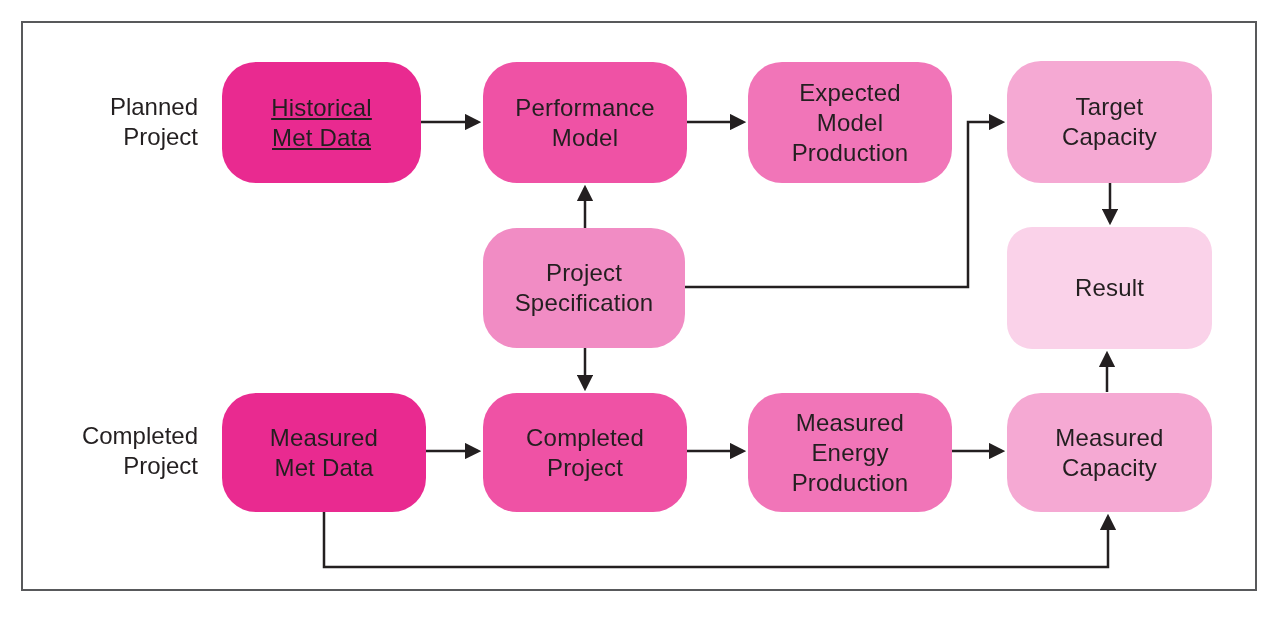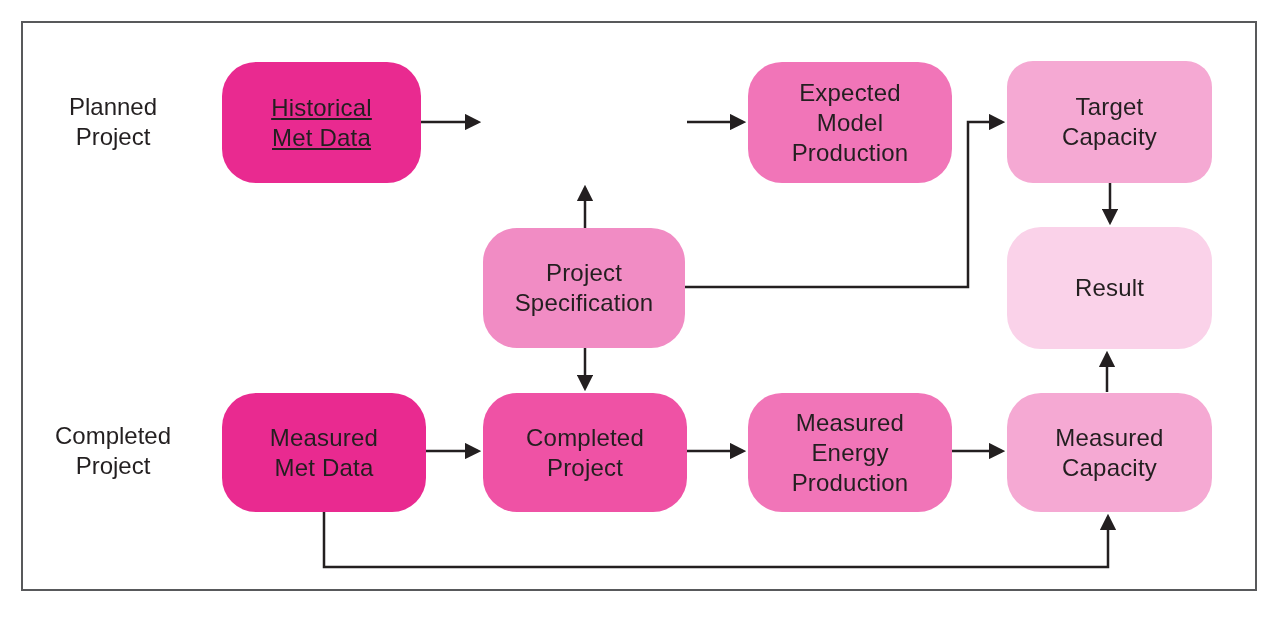--- a/index.html
+++ b/index.html
@@ -33,41 +33,41 @@
     text-align: center;
     color: #231f20;
     font-size: 24px;
     line-height: 30px;
     white-space: pre-line;
     letter-spacing: 0.2px;
   }
   .row-label {
     position: absolute;
     width: 170px;
-    text-align: center;
+    text-align: right;
     color: #231f20;
     font-size: 24px;
     line-height: 30px;
     white-space: pre-line;
   }
   .connectors {
     position: absolute;
     left: 0;
     top: 0;
     width: 1280px;
     height: 617px;
     pointer-events: none;
   }
   
   #n-historical      { left: 222px; top:  62px; width: 199px; height: 121px; }
   #n-performance     { left: 483px; top:  62px; width: 204px; height: 121px; }
   #n-expected        { left: 748px; top:  62px; width: 204px; height: 121px; }
   #n-target          { left:1007px; top:  61px; width: 205px; height: 122px; }
   #n-specification   { left: 483px; top: 228px; width: 202px; height: 120px; }
-  #n-result          { left:1007px; top: 227px; width: 205px; height: 122px; }
+  #n-result          { left:1007px; top: 227px; width: 205px; height: 122px; border-radius: 25px; }
   #n-measured-met    { left: 222px; top: 393px; width: 204px; height: 119px; }
   #n-completed-proj  { left: 483px; top: 393px; width: 204px; height: 119px; }
   #n-measured-energy { left: 748px; top: 393px; width: 204px; height: 119px; }
   #n-measured-cap    { left:1007px; top: 393px; width: 205px; height: 119px; }
   #lbl-planned   { left: 28px; top:  92px; }
   #lbl-completed { left: 28px; top: 421px; }
 </style>
 </head>
 <body>
 
@@ -76,26 +76,28 @@
   <div class="frame"></div>
 
   <div class="row-label" id="lbl-planned">Planned
 Project</div>
   <div class="row-label" id="lbl-completed">Completed
 Project</div>
 
   <div class="node" id="n-historical" style="background-color: rgb(233, 42, 144); text-decoration: underline;">Historical
 Met Data</div>
 
+  <div class="node" id="n-performance" style="background-color: rgb(239, 82, 165);">Performance
+Model</div>
 
   <div class="node" id="n-expected" style="background-color: rgb(241, 117, 184);">Expected
 Model
 Production</div>
 
-  <div class="node" id="n-target" style="background-color: rgb(245, 169, 211); border-radius: 26px;">Target
+  <div class="node" id="n-target" style="background-color: rgb(245, 169, 211);">Target
 Capacity</div>
 
   <div class="node" id="n-specification" style="background-color: rgb(241, 140, 196);">Project
 Specification</div>
 
   <div class="node" id="n-result" style="background-color: rgb(250, 210, 233);">Result</div>
 
   <div class="node" id="n-measured-met" style="background-color: rgb(233, 42, 144);">Measured
 Met Data</div>
 

